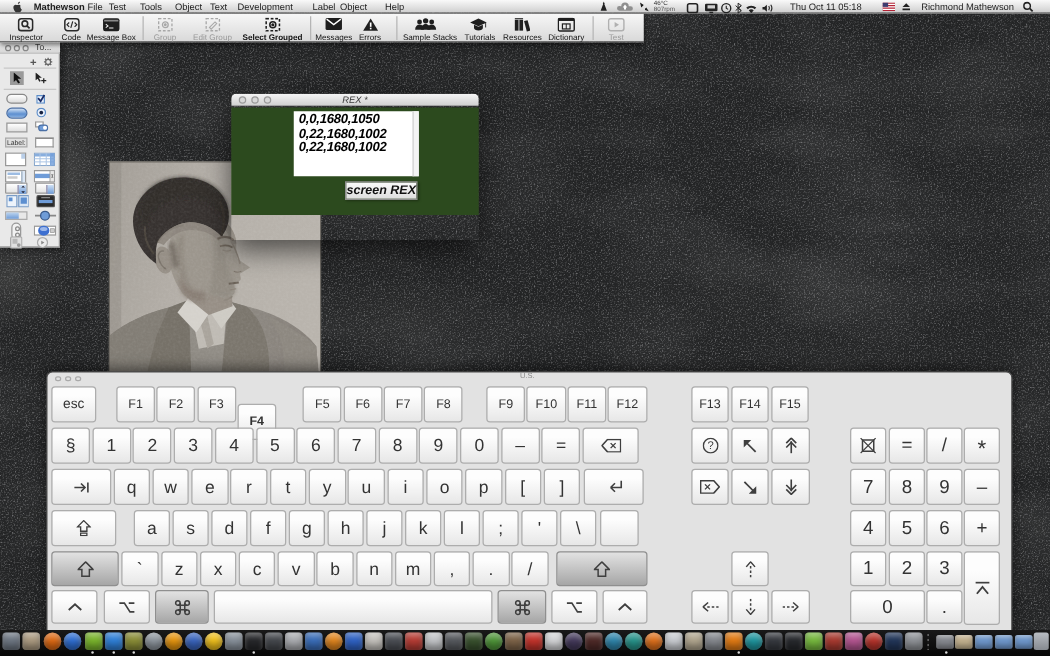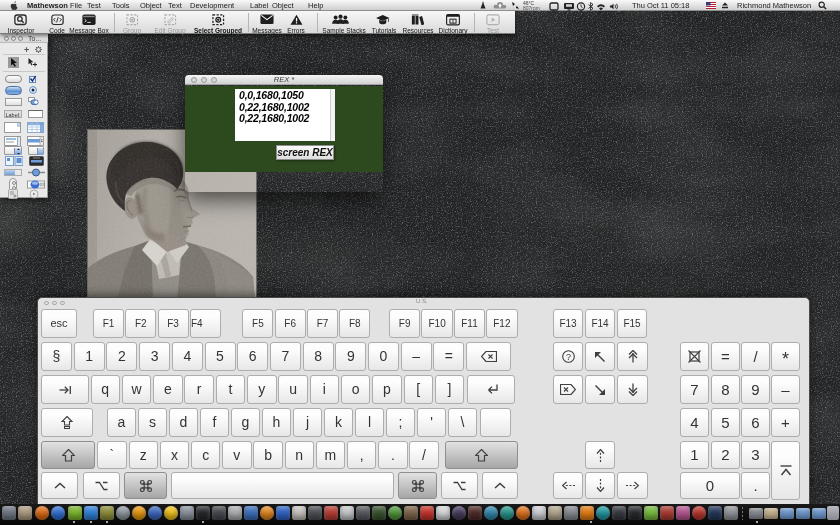--- a/index.html
+++ b/index.html
@@ -396,21 +396,21 @@
 
 <div class="abs" style="left:37px;top:297px;width:773px;height:256px;background:#e2e2e2;border:1px solid #4a4a4a;border-radius:5px 5px 0 0;box-shadow:0 -2px 10px rgba(0,0,0,0.5);z-index:25;">
 <div class="abs" style="left:6px;top:2.5px;width:4.5px;height:4.5px;border-radius:3px;border:1px solid #aaa;"></div>
 <div class="abs" style="left:14px;top:2.5px;width:4.5px;height:4.5px;border-radius:3px;border:1px solid #aaa;"></div>
 <div class="abs" style="left:22px;top:2.5px;width:4.5px;height:4.5px;border-radius:3px;border:1px solid #aaa;"></div>
 <div class="abs" style="left:378px;top:0px;font-size:6px;color:#888;">U.S.</div>
 <div class="abs" style="left:3px;top:11px;width:36px;height:29px;background:linear-gradient(#fdfdfd 25%,#e7e7e7);border:1px solid #adadad;border-radius:3px;color:#333333;font-size:11px;text-align:center;line-height:27px;">esc</div>
 <div class="abs" style="left:55.0px;top:11px;width:31px;height:29px;background:linear-gradient(#fdfdfd 25%,#e7e7e7);border:1px solid #adadad;border-radius:3px;color:#333333;font-size:10px;text-align:center;line-height:27px;">F1</div>
 <div class="abs" style="left:87.3px;top:11px;width:31px;height:29px;background:linear-gradient(#fdfdfd 25%,#e7e7e7);border:1px solid #adadad;border-radius:3px;color:#333333;font-size:10px;text-align:center;line-height:27px;">F2</div>
 <div class="abs" style="left:119.6px;top:11px;width:31px;height:29px;background:linear-gradient(#fdfdfd 25%,#e7e7e7);border:1px solid #adadad;border-radius:3px;color:#333333;font-size:10px;text-align:center;line-height:27px;">F3</div>
-<div class="abs" style="left:151.89999999999998px;top:11px;width:31px;height:29px;background:linear-gradient(#fdfdfd 25%,#e7e7e7);border:1px solid #adadad;border-radius:3px;color:#333333;font-size:10px;text-align:left;line-height:27px;">F4</div>
+<div class="abs" style="left:151.89999999999998px;top:25px;width:31px;height:29px;background:linear-gradient(#fdfdfd 25%,#e7e7e7);border:1px solid #adadad;border-radius:3px;color:#333333;font-size:10px;text-align:center;line-height:27px;font-weight:bold;">F4</div>
 <div class="abs" style="left:204.4px;top:11px;width:31px;height:29px;background:linear-gradient(#fdfdfd 25%,#e7e7e7);border:1px solid #adadad;border-radius:3px;color:#333333;font-size:10px;text-align:center;line-height:27px;">F5</div>
 <div class="abs" style="left:236.7px;top:11px;width:31px;height:29px;background:linear-gradient(#fdfdfd 25%,#e7e7e7);border:1px solid #adadad;border-radius:3px;color:#333333;font-size:10px;text-align:center;line-height:27px;">F6</div>
 <div class="abs" style="left:269.0px;top:11px;width:31px;height:29px;background:linear-gradient(#fdfdfd 25%,#e7e7e7);border:1px solid #adadad;border-radius:3px;color:#333333;font-size:10px;text-align:center;line-height:27px;">F7</div>
 <div class="abs" style="left:301.3px;top:11px;width:31px;height:29px;background:linear-gradient(#fdfdfd 25%,#e7e7e7);border:1px solid #adadad;border-radius:3px;color:#333333;font-size:10px;text-align:center;line-height:27px;">F8</div>
 <div class="abs" style="left:351.0px;top:11px;width:31.4px;height:29px;background:linear-gradient(#fdfdfd 25%,#e7e7e7);border:1px solid #adadad;border-radius:3px;color:#333333;font-size:10px;text-align:center;line-height:27px;">F9</div>
 <div class="abs" style="left:383.4px;top:11px;width:31.4px;height:29px;background:linear-gradient(#fdfdfd 25%,#e7e7e7);border:1px solid #adadad;border-radius:3px;color:#333333;font-size:10px;text-align:center;line-height:27px;">F10</div>
 <div class="abs" style="left:415.8px;top:11px;width:31.4px;height:29px;background:linear-gradient(#fdfdfd 25%,#e7e7e7);border:1px solid #adadad;border-radius:3px;color:#333333;font-size:10px;text-align:center;line-height:27px;">F11</div>
 <div class="abs" style="left:448.2px;top:11px;width:31.4px;height:29px;background:linear-gradient(#fdfdfd 25%,#e7e7e7);border:1px solid #adadad;border-radius:3px;color:#333333;font-size:10px;text-align:center;line-height:27px;">F12</div>
 <div class="abs" style="left:3.0px;top:44px;width:31px;height:29px;background:linear-gradient(#fdfdfd 25%,#e7e7e7);border:1px solid #adadad;border-radius:3px;color:#333333;font-size:14px;text-align:center;line-height:27px;">§</div>
 <div class="abs" style="left:35.7px;top:44px;width:31px;height:29px;background:linear-gradient(#fdfdfd 25%,#e7e7e7);border:1px solid #adadad;border-radius:3px;color:#333333;font-size:14px;text-align:center;line-height:27px;">1</div>

